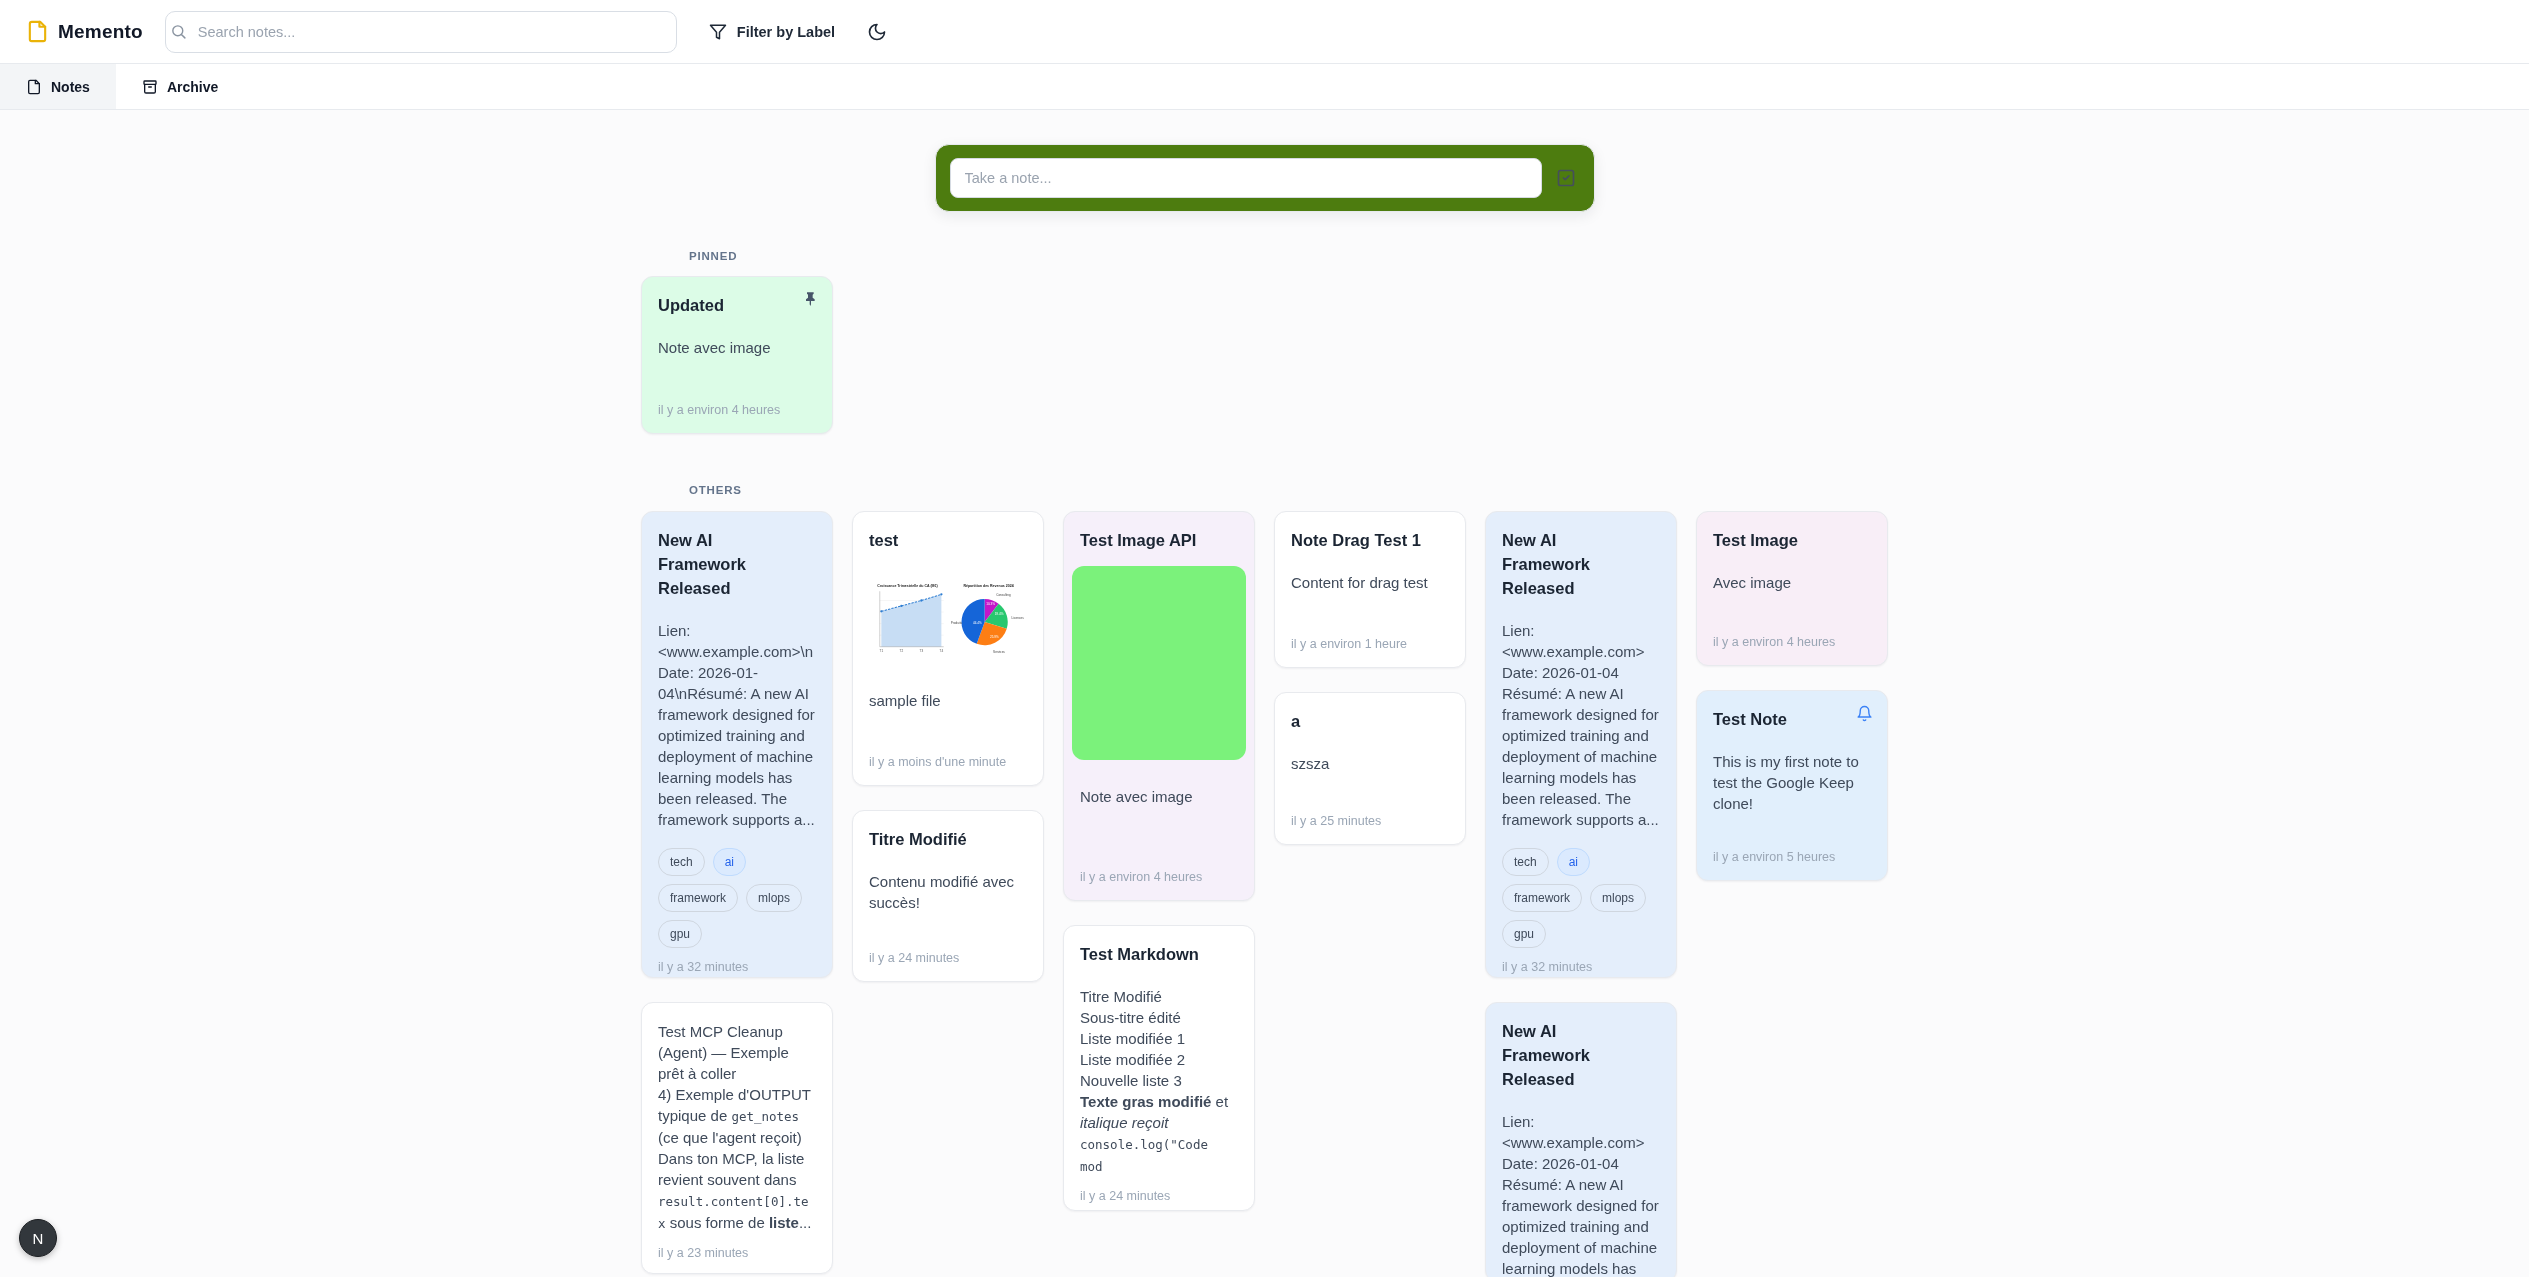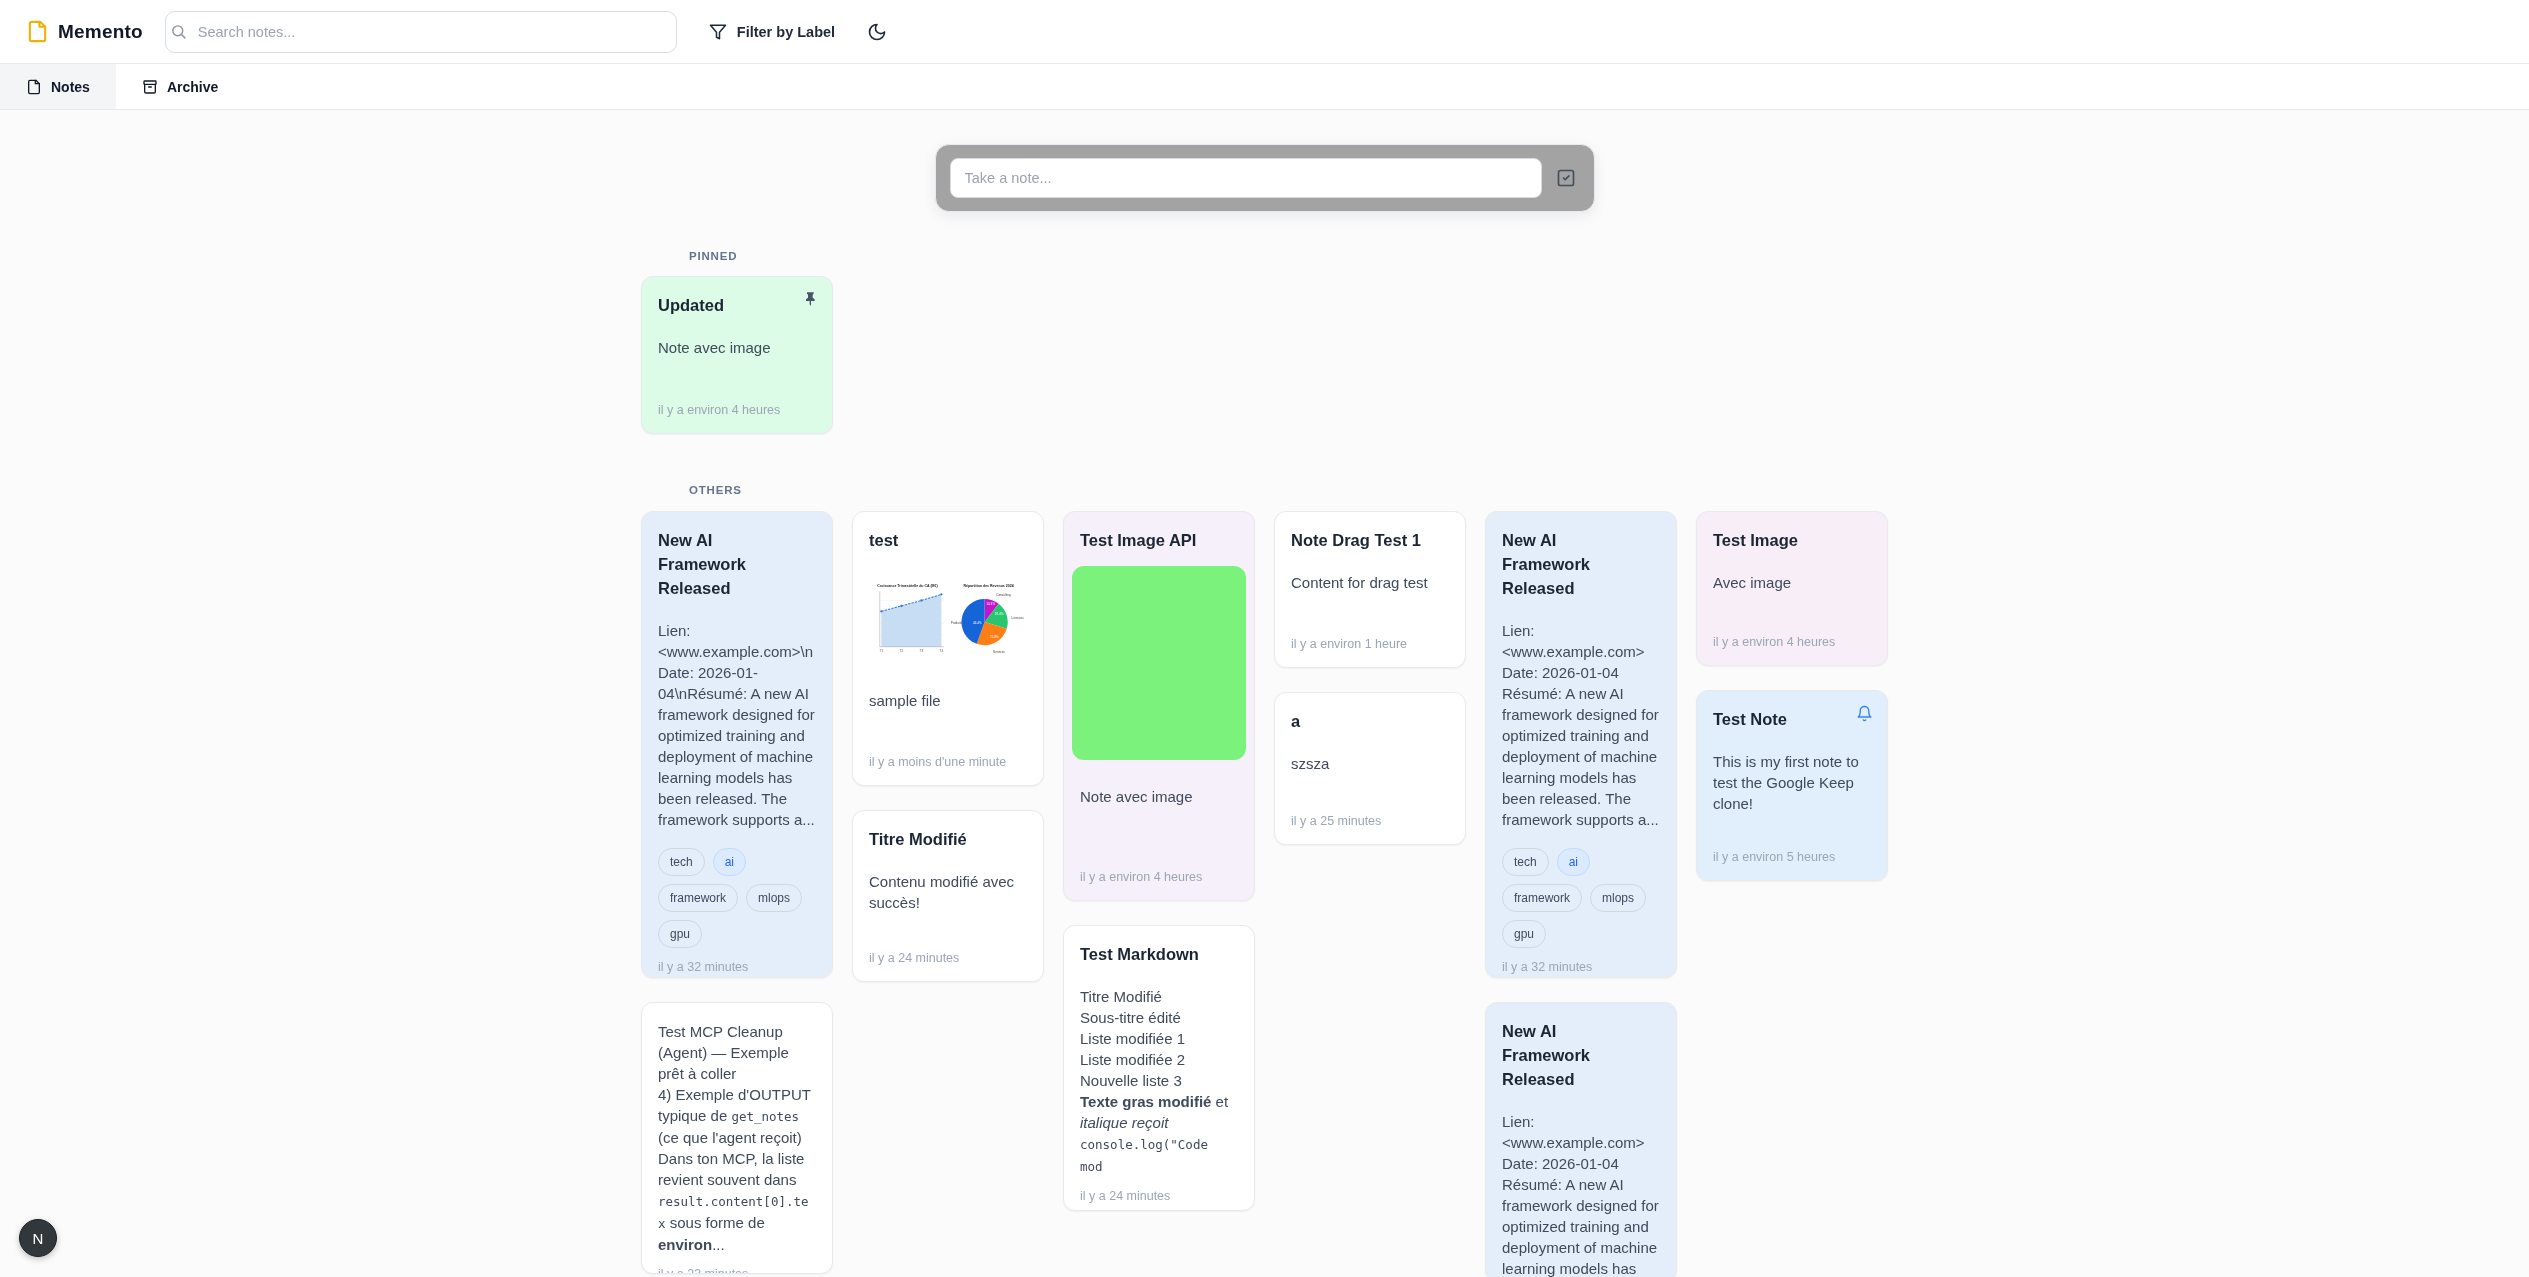--- a/index.html
+++ b/index.html
@@ -37,21 +37,21 @@
   
   .tabs { height:46px; background:#ffffff; border-bottom:1px solid #e7eaee; display:flex; }
   .tab {
     display:flex; align-items:center; gap:9px; padding:0 26px; font-size:14px; font-weight:600;
     color:#111827; cursor:pointer;
   }
   .tab.active { background:#f3f5f7; }
 
   
   .composer {
-    width:660px; margin:34px auto 0; background:#a3a3a3; border:1px solid #e7eaee; border-radius:14px;
+    width:660px; margin:34px auto 0; background:#4d7c0f; border:1px solid #e7eaee; border-radius:14px;
     box-shadow:0 4px 14px rgba(15,23,42,.08); padding:13px 14px; display:flex; align-items:center; gap:10px;
   }
   .composer input {
     flex:1; height:40px; border:1px solid #d6dbe2; border-radius:8px; padding:0 14px;
     font-size:14.5px; font-family:inherit; outline:none; color:#111827;
   }
   .composer input::placeholder { color:#9aa3af; }
   .icon-btn { background:none; border:none; padding:4px; cursor:pointer; }
 
   
@@ -218,21 +218,21 @@
             <span class="tag">framework</span>
             <span class="tag">mlops</span>
             <span class="tag">gpu</span>
           </div>
           <time>il y a 32 minutes</time>
         </article>
 
         <article class="card h272">
           <p class="body no-title"><span>Test MCP Cleanup (Agent) — Exemple prêt à coller
 4) Exemple d'OUTPUT typique de </span><span class="seg-m">get_notes</span><span> (ce que l'agent reçoit)
-Dans ton MCP, la liste revient souvent dans </span><span class="seg-m">result.content[0].tex</span><span> sous forme de </span><span class="seg-b">environ</span><span>...</span></p>
+Dans ton MCP, la liste revient souvent dans </span><span class="seg-m">result.content[0].tex</span><span> sous forme de </span><span class="seg-b">liste</span><span>...</span></p>
           <time>il y a 23 minutes</time>
         </article>
       </div>
 
       <div class="colstack">
         <article class="card h275">
           <h3>test</h3>
           <div class="thumb-row">
             <svg class="thumb" viewBox="0 0 100 104">
               <text class="chart-title" x="50" y="10" text-anchor="middle">Croissance Trimestrielle du CA (M€)</text>

